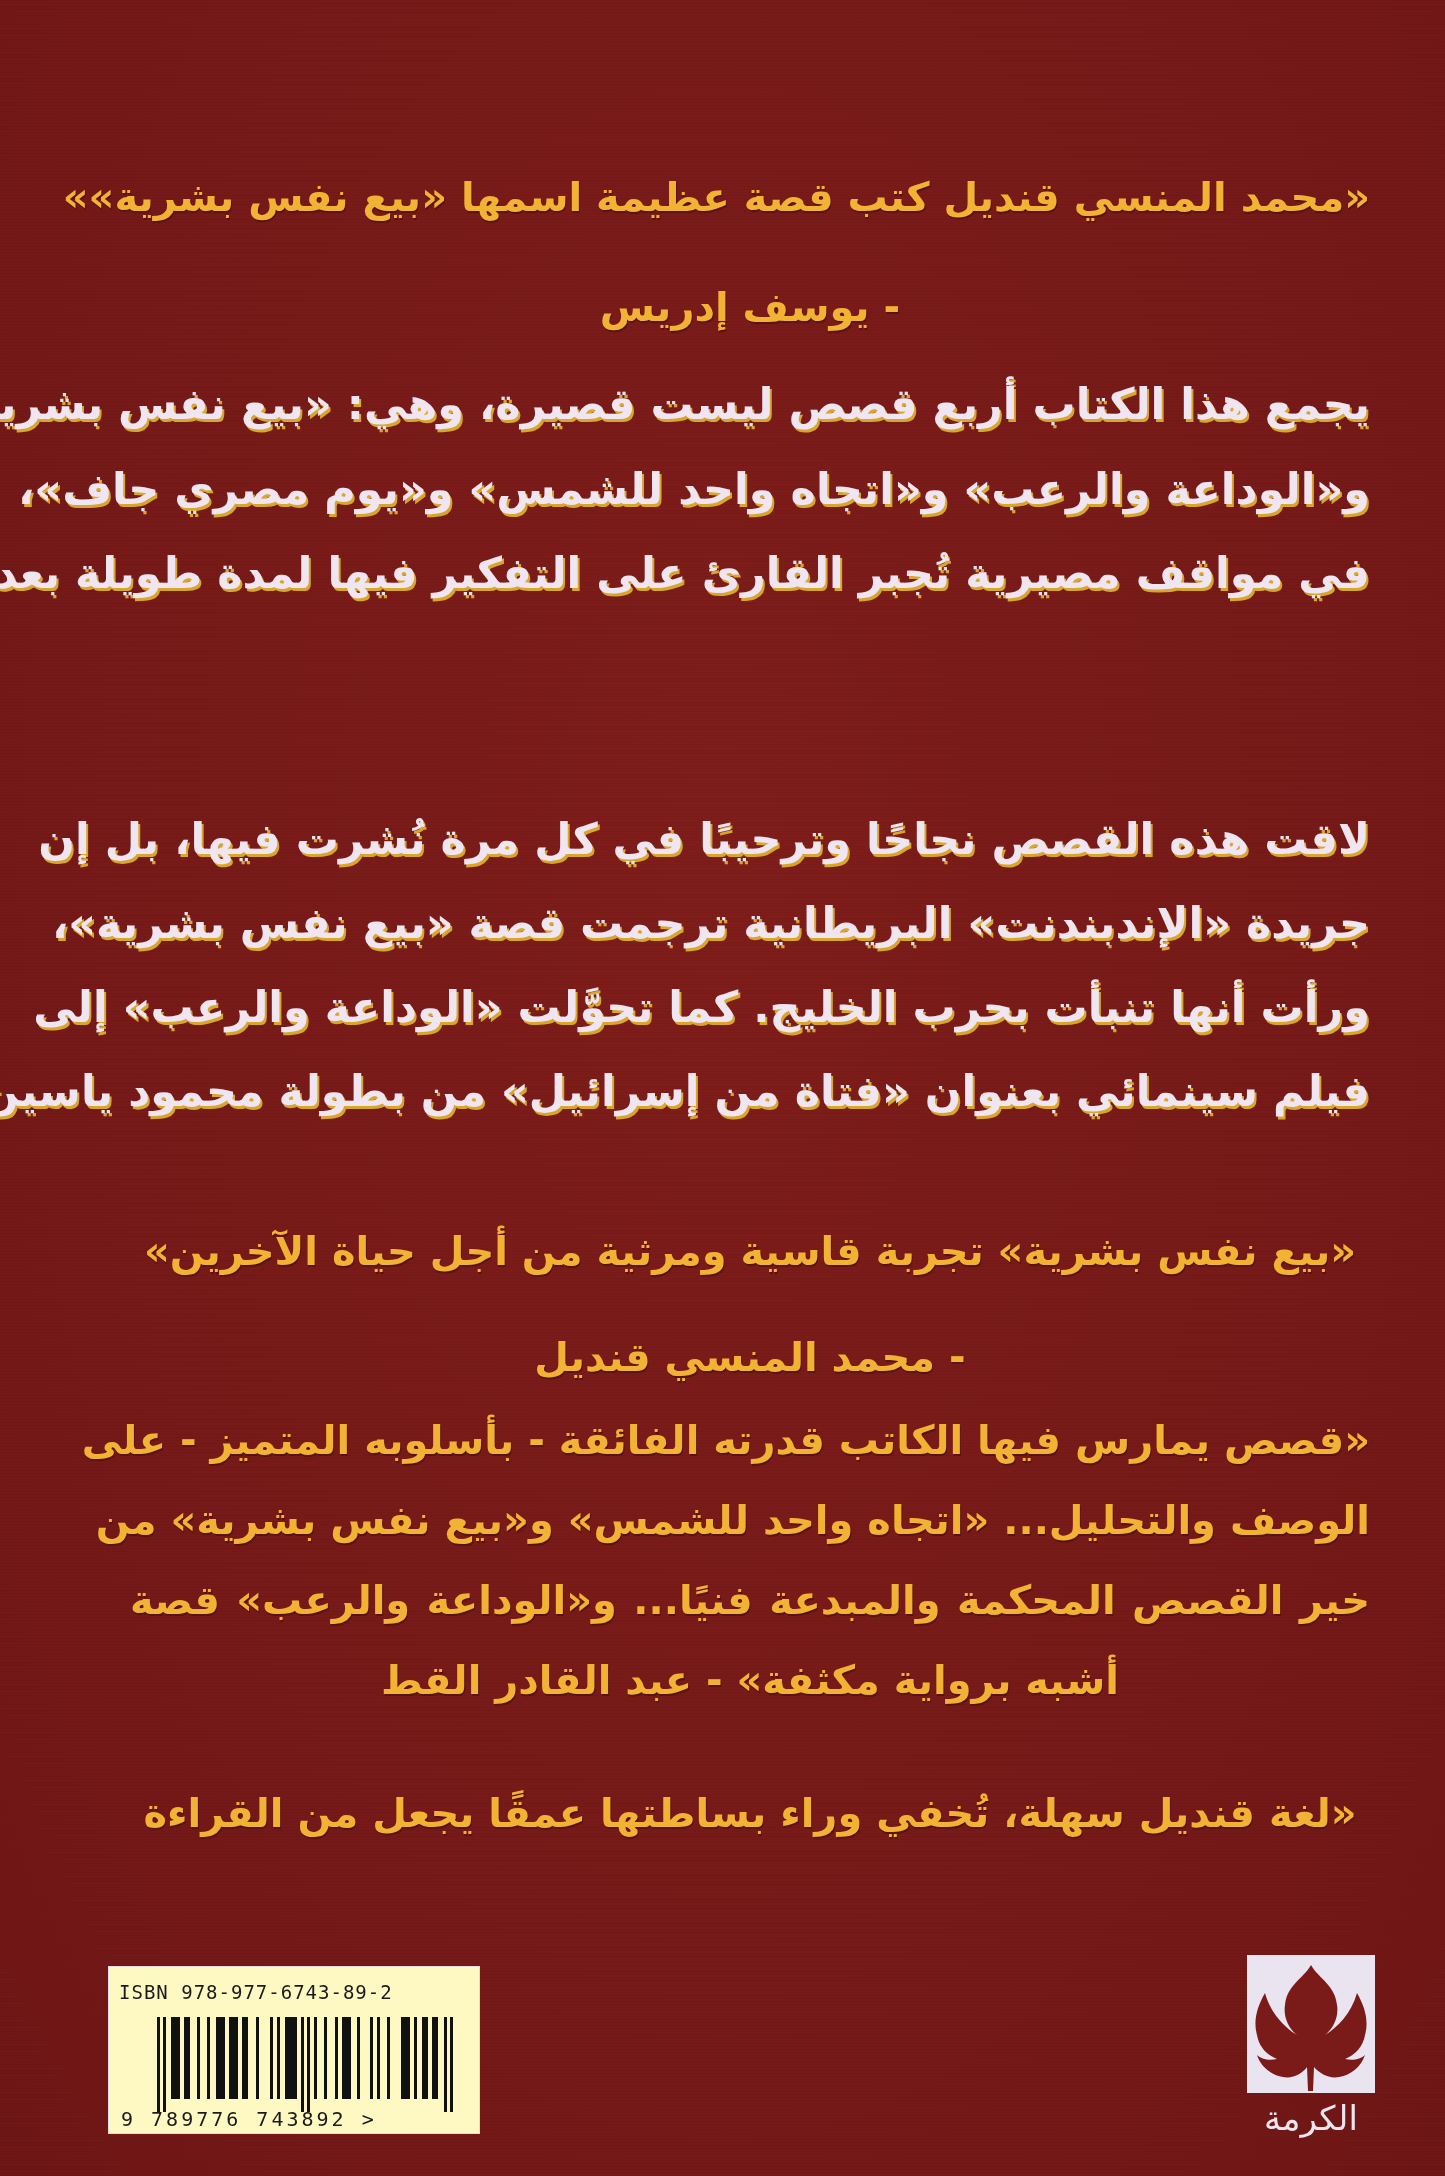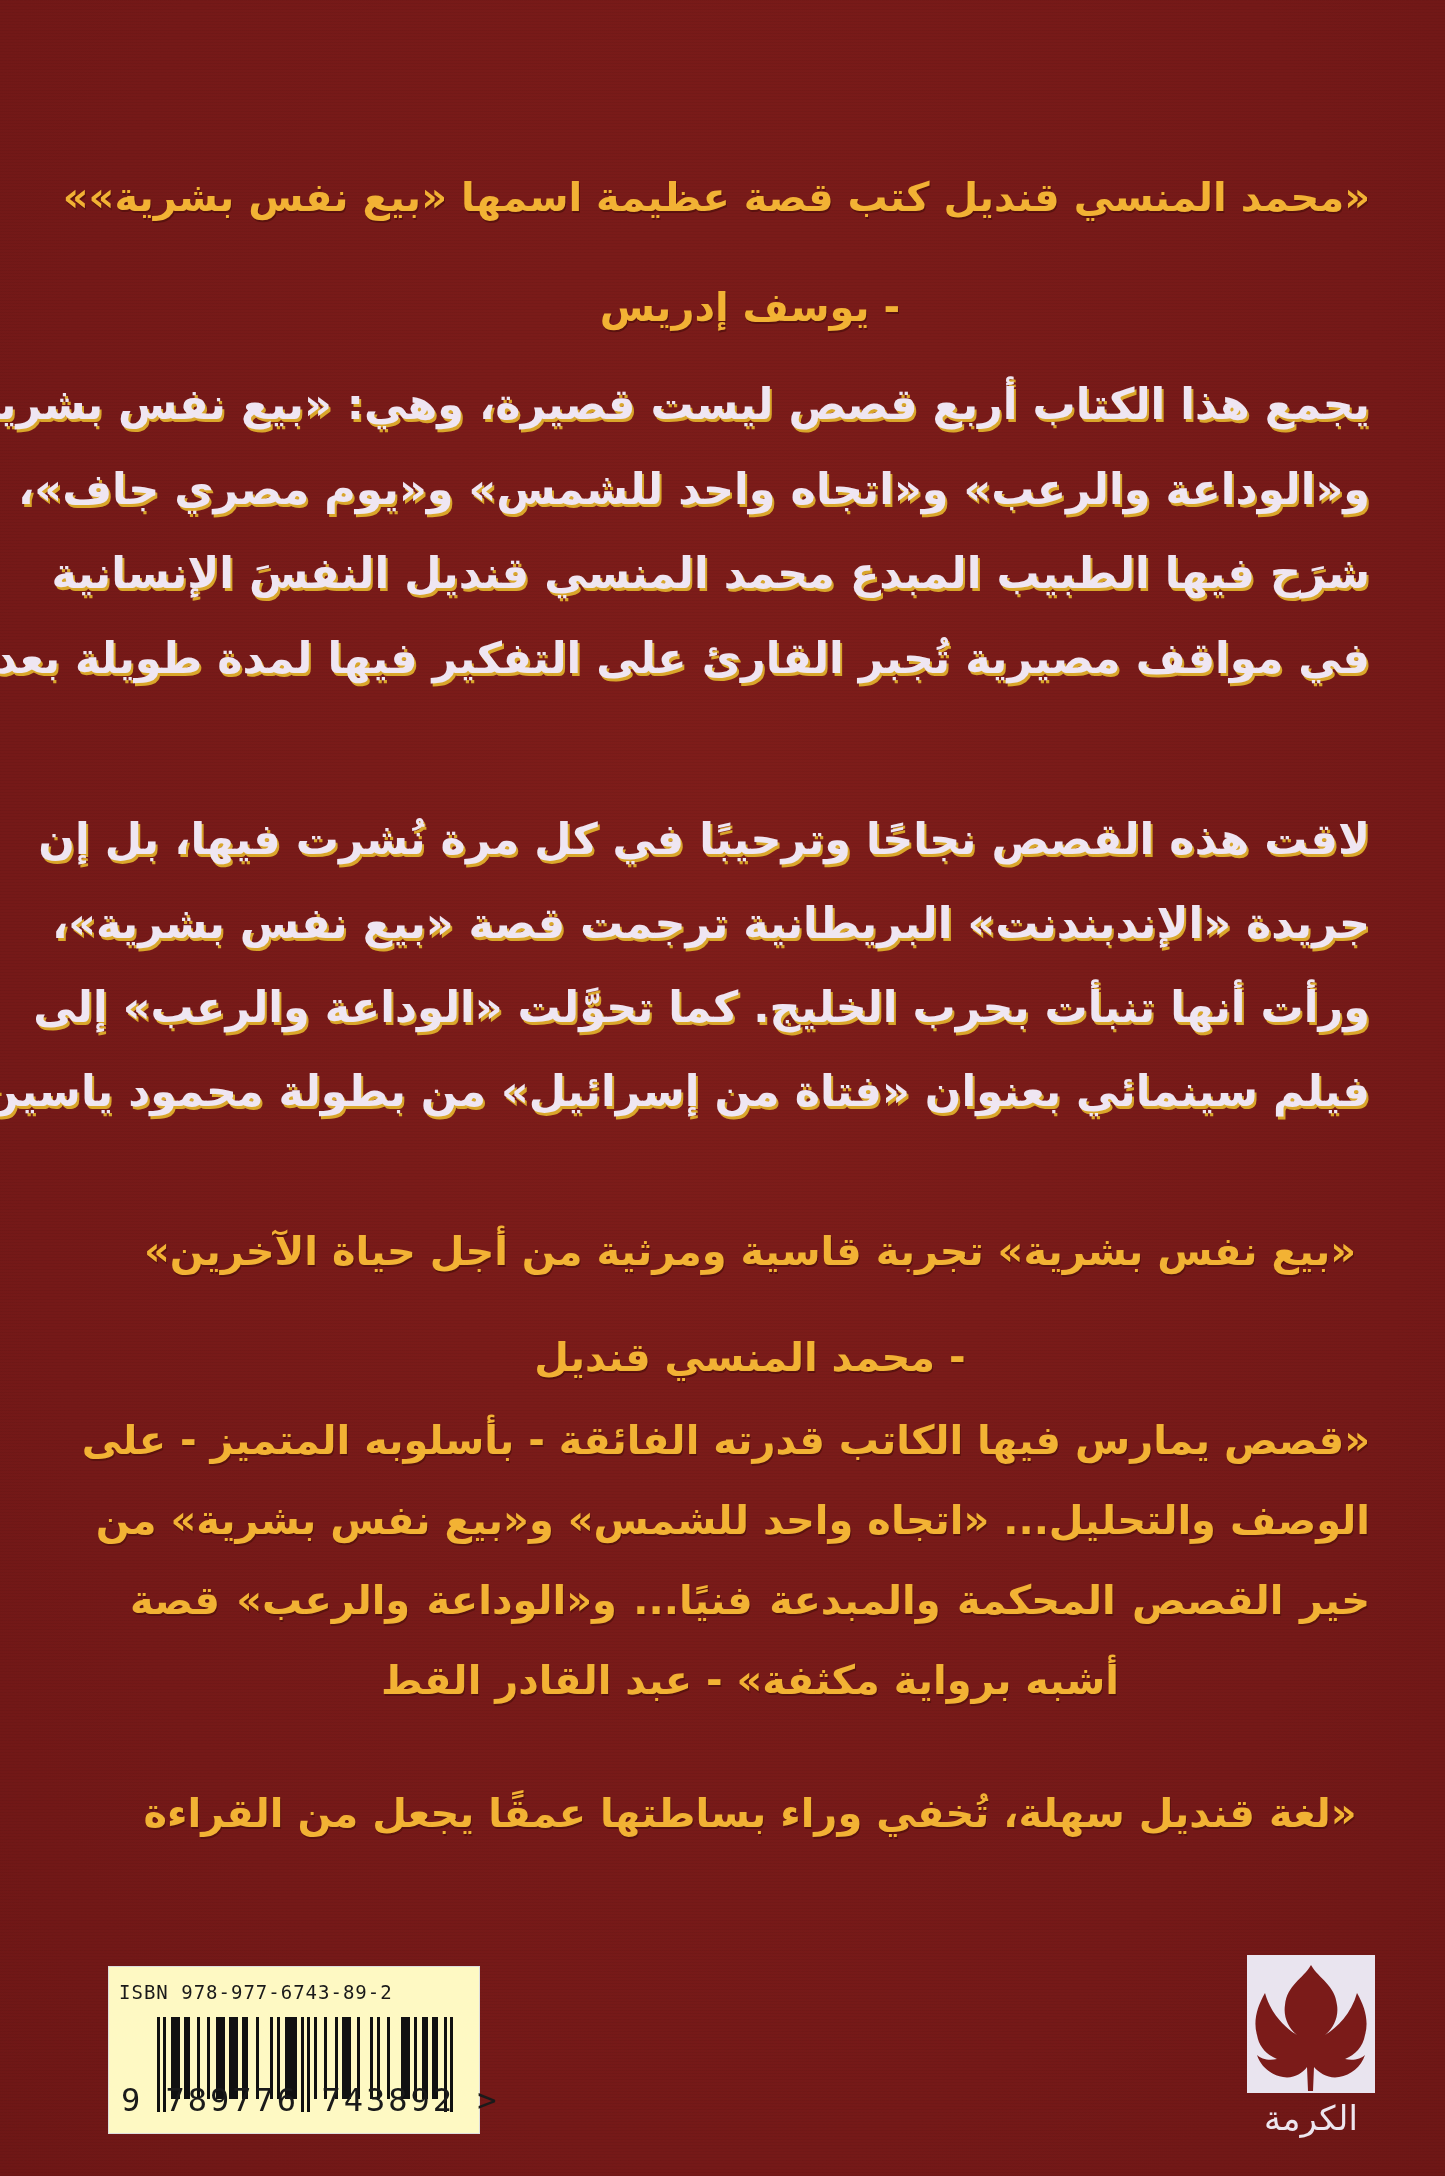--- a/index.html
+++ b/index.html
@@ -35,22 +35,22 @@
     position: absolute; left: 108px; top: 1966px; width: 370px; height: 166px;
     background: #fef9c3; border: 1px solid #ddd;
   }
   .isbn-top {
     position: absolute; left: 10px; top: 14px; font-family: "DejaVu Sans Mono", monospace;
     font-size: 19px; color: #1a1a1a; letter-spacing: 1px; white-space: nowrap;
   }
   .bars { position: absolute; left: 48px; top: 50px; width: 300px; height: 100px; }
   .bars svg { display: block; }
   .isbn-bottom {
-    position: absolute; left: 12px; top: 114px; font-family: "DejaVu Sans Mono", monospace;
-    font-size: 32px; color: #1a1a1a; white-space: pre; letter-spacing: 3px;
+    position: absolute; left: 12px; top: 140px; font-family: "DejaVu Sans Mono", monospace;
+    font-size: 20px; color: #1a1a1a; white-space: pre; letter-spacing: 3px;
   }
   .logo {
     position: absolute; left: 1247px; top: 1955px; width: 128px; height: 138px;
     background: #e9e4ef;
   }
   .logo svg { position: absolute; left: 0; top: 0; }
   .logo-text {
     position: absolute; left: 1240px; top: 2098px; width: 142px;
     color: #ede6ef; font-size: 34px; text-align: center; direction: rtl;
   }
@@ -59,21 +59,20 @@
 <body>
 
 <div class="block quote" id="q1">
   <span class="line">«محمد المنسي قنديل كتب قصة عظيمة اسمها «بيع نفس بشرية»»</span>
   <span class="line">- يوسف إدريس</span>
 </div>
 
 <div class="block body-text" id="p1">
   <span class="line">يجمع هذا الكتاب أربع قصص ليست قصيرة، وهي: «بيع نفس بشرية»</span>
   <span class="line">و«الوداعة والرعب» و«اتجاه واحد للشمس» و«يوم مصري جاف»،</span>
-  <span class="line">شرَح فيها الطبيب المبدع محمد المنسي قنديل النفسَ الإنسانية</span>
   <span class="line">في مواقف مصيرية تُجبر القارئ على التفكير فيها لمدة طويلة بعد</span>
 </div>
 
 <div class="block body-text" id="p2">
   <span class="line">لاقت هذه القصص نجاحًا وترحيبًا في كل مرة نُشرت فيها، بل إن</span>
   <span class="line">جريدة «الإندبندنت» البريطانية ترجمت قصة «بيع نفس بشرية»،</span>
   <span class="line">ورأت أنها تنبأت بحرب الخليج. كما تحوَّلت «الوداعة والرعب» إلى</span>
   <span class="line">فيلم سينمائي بعنوان «فتاة من إسرائيل» من بطولة محمود ياسين.</span>
 </div>
 

